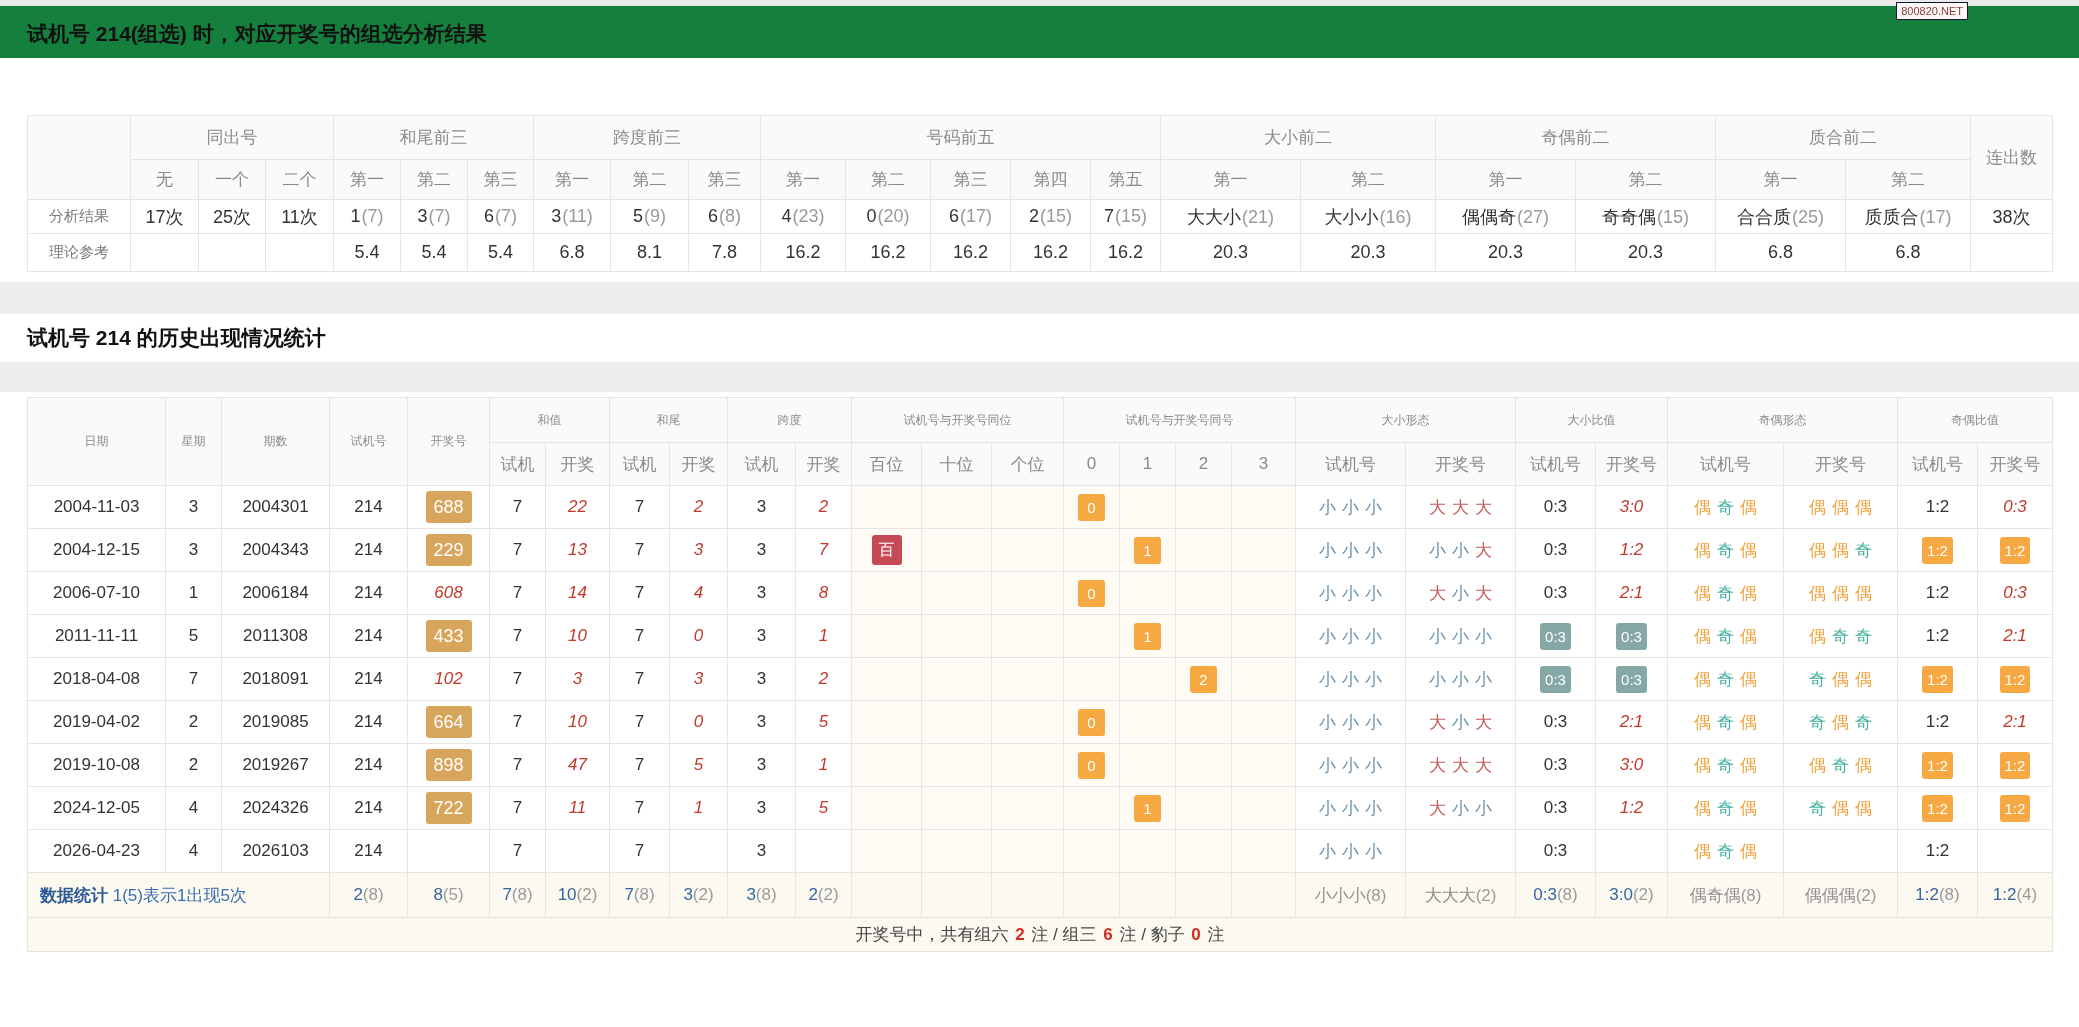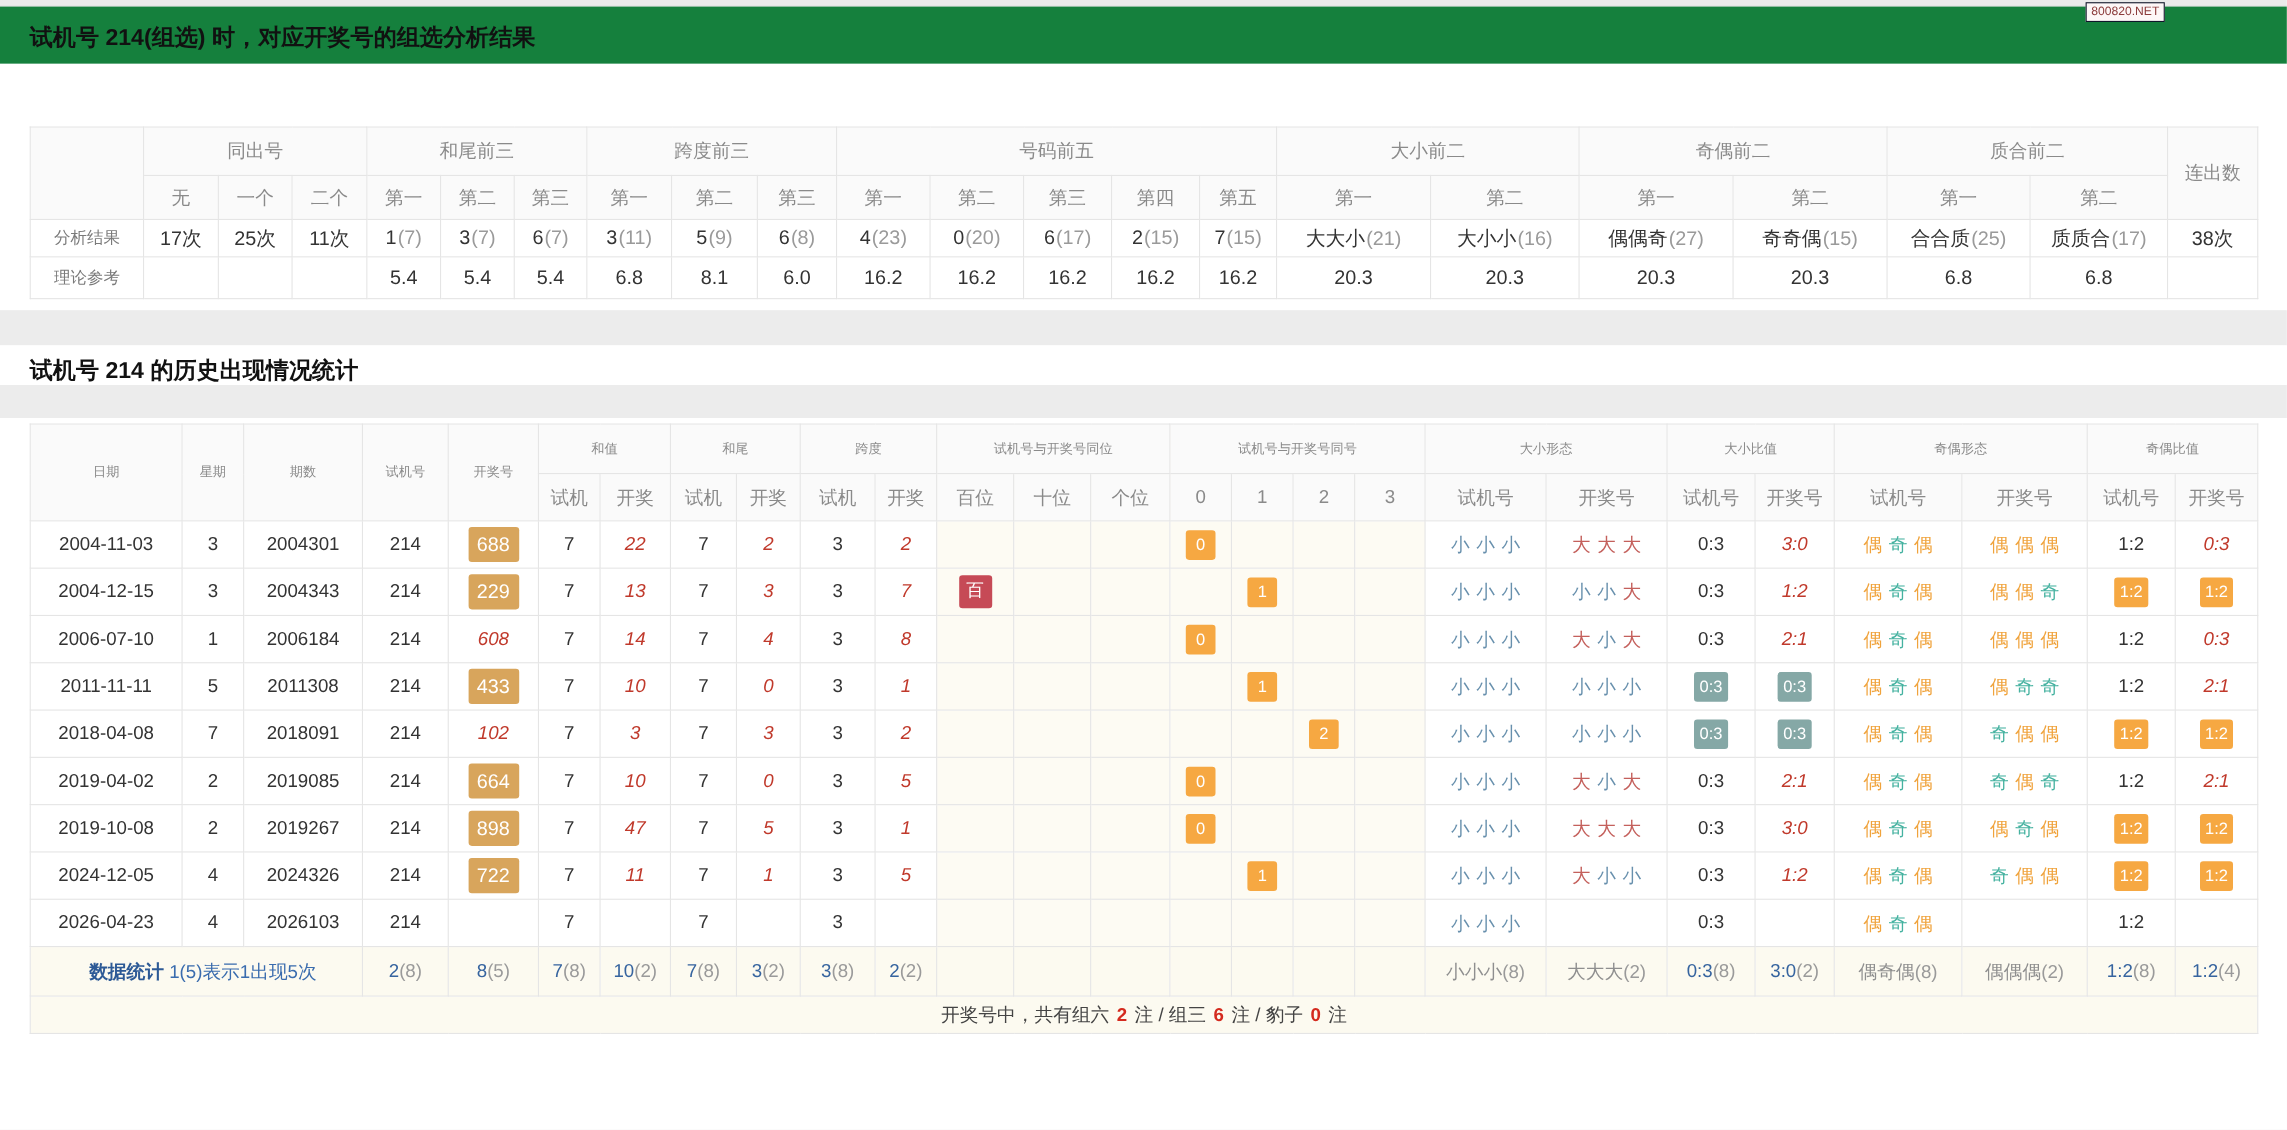--- a/index.html
+++ b/index.html
@@ -12,21 +12,21 @@
   .corner { position:absolute; top:2px; right:111px; font-size:11px; color:#8b3b3b;
             border:1px solid #0f172a; background:#fdf7f7; padding:1px 4px; line-height:14px; }
   .tabs { display:flex; height:58px; align-items:stretch; background:#f0f1f1;
           border-top:1px solid #e6e6e6; border-bottom:1px solid #e2e2e2; padding-left:10px; }
   .tab { width:130px; margin-right:10px; display:flex; align-items:center; justify-content:center;
          font-size:20px; color:#35587d; cursor:pointer; }
   .tab.active { background:#4a8fd3; color:#fff; }
   .tbl1-wrap { padding:57px 27px 10px 27px; background:#fff; }
   .band { height:32px; background:#ececec; }
   .band2 { height:30px; background:#ececec; }
-  .sec-title { height:36px; background:#fff; }
+  .sec-title { height:48px; background:#fff; }
   .sec-title h2 { margin:0; line-height:48px; padding-left:27px; font-size:21px; font-weight:700; color:#111; }
   .tbl2-wrap { padding:5px 27px 0 27px; background:#fff; }
 
   table { border-collapse:collapse; table-layout:fixed; width:2025px; background:#fff; }
   th,td { border:1px solid #e5e5e5; text-align:center; vertical-align:middle;
           white-space:nowrap; overflow:hidden; padding:0; }
   th { font-weight:400; color:#8a8a8a; background:#fafafa; }
 
   #t1 .gh { height:44px; font-size:17px; }
   #t1 .sh { height:40px; font-size:17px; }
@@ -44,21 +44,21 @@
   .b-crimson { background:#c64a56; min-width:30px; height:30px; line-height:30px; font-size:16px; padding:0 3px; }
   .b-orange  { background:#f6a842; min-width:27px; height:27px; line-height:27px; font-size:15px; padding:0 5px; }
   .b-teal    { background:#85a8a6; min-width:27px; height:27px; line-height:27px; font-size:15px; padding:0 5px; }
   .sq { margin:0 3px; }
   .c-da  { color:#c4605c; }
   .c-xiao{ color:#6890ad; }
   .c-ou  { color:#f0a33c; }
   .c-qi  { color:#45b2a0; }
 
   #t2 tr.stats td { height:45px; background:#fcfaf0; font-size:17px; }
-  .stats-label { text-align:center; padding-left:12px !important; }
+  .stats-label { text-align:left; padding-left:12px !important; }
   .sl-strong { color:#2d5a96; font-weight:700; }
   .sl-rest { color:#3a6cae; }
   .sv { color:#36649f; }
   .sv.gray { color:#8f8f8f; }
   .sp { color:#9a9a9a; }
   #t2 tr.foot td { height:34px; background:#fcfaf0; font-size:17px; color:#444; }
   .fr { color:#d42a1e; font-weight:700; padding:0 2px; }
   col.cream { background:#fdfbf3; }
 </style>
 </head>
@@ -162,21 +162,21 @@
           <tr class="theory">
             <td class="rowlab">理论参考</td>
             <td></td>
             <td></td>
             <td></td>
             <td><span class="v">5.4</span></td>
             <td><span class="v">5.4</span></td>
             <td><span class="v">5.4</span></td>
             <td><span class="v">6.8</span></td>
             <td><span class="v">8.1</span></td>
-            <td><span class="v">6.0</span></td>
+            <td><span class="v">7.8</span></td>
             <td><span class="v">16.2</span></td>
             <td><span class="v">16.2</span></td>
             <td><span class="v">16.2</span></td>
             <td><span class="v">16.2</span></td>
             <td><span class="v">16.2</span></td>
             <td><span class="v">20.3</span></td>
             <td><span class="v">20.3</span></td>
             <td><span class="v">20.3</span></td>
             <td><span class="v">20.3</span></td>
             <td><span class="v">6.8</span></td>

